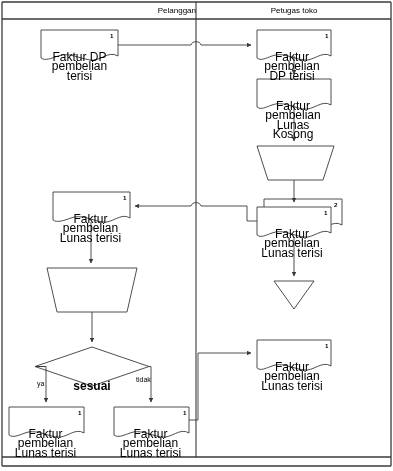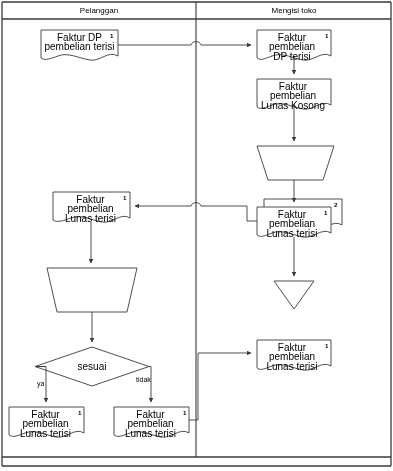--- a/index.html
+++ b/index.html
@@ -23,26 +23,27 @@
     position: absolute;
     left: 0;
     top: 0;
     width: 393px;
     height: 471px;
   }
   .node-label {
     position: absolute;
     text-align: center;
     font-family: "Liberation Sans", sans-serif;
-    font-size: 10px;
+    font-size: 12px;
     line-height: 9.4px;
     color: #000000;
     letter-spacing: 0px;
     white-space: pre-line;
     pointer-events: none;
+    margin-top: 20px;
   }
   .col-header {
     position: absolute;
     text-align: center;
     font-family: "Liberation Sans", sans-serif;
     font-size: 8px;
     color: #000000;
   }
   .copy-num {
     position: absolute;
@@ -150,22 +151,22 @@
 
       <g>
         <line x1="189" y1="420" x2="198" y2="420"></line>
         <line x1="198" y1="420" x2="198" y2="353"></line>
         <line x1="198" y1="353" x2="251" y2="353" marker-end="url(#arrow)"></line>
       </g>
 
     </g>
   </svg>
 
-  <div class="col-header" style="left:2px; top:5.5px; width:194px;">Pelanggan</div>
-  <div class="col-header" style="left:197px; top:5.5px; width:194px;">Mengisi toko</div>
+  <div class="col-header" style="left:2px; top:5.5px; width:194px;text-align:right;">Pelanggan</div>
+  <div class="col-header" style="left:197px; top:5.5px; width:194px;">Petugas toko</div>
 
   <div class="node-label" style="left:41px; top:33px; width:77px;">Faktur DP
 pembelian terisi</div>
   <div class="copy-num" style="left:110px; top:32px;">1</div>
 
   <div class="node-label" style="left:255px; top:33px; width:74px;">Faktur pembelian
 DP terisi</div>
   <div class="copy-num" style="left:325px; top:31.5px;">1</div>
 
   <div class="node-label" style="left:255px; top:82px; width:76px;">Faktur pembelian
@@ -175,21 +176,21 @@
   <div class="copy-num" style="left:334px; top:201px;">2</div>
   <div class="node-label" style="left:255px; top:210px; width:74px;">Faktur pembelian
 Lunas terisi</div>
   <div class="copy-num" style="left:324px; top:208.5px;">1</div>
 
   <div class="node-label" style="left:53px; top:195px; width:75px;">Faktur pembelian
 Lunas terisi</div>
   <div class="copy-num" style="left:123px; top:193.5px;">1</div>
 
 
-  <div class="node-label" style="left:62px; top:362px; width:60px;">sesuai</div>
+  <div class="node-label" style="left:62px; top:362px; width:60px;font-weight:bold;">sesuai</div>
 
   <div class="node-label" style="left:8px; top:410px; width:75px;">Faktur pembelian
 Lunas terisi</div>
   <div class="copy-num" style="left:78px; top:408.5px;">1</div>
 
   <div class="node-label" style="left:113px; top:410px; width:75px;">Faktur pembelian
 Lunas terisi</div>
   <div class="copy-num" style="left:183px; top:408.5px;">1</div>
 
   <div class="node-label" style="left:255px; top:343px; width:74px;">Faktur pembelian

